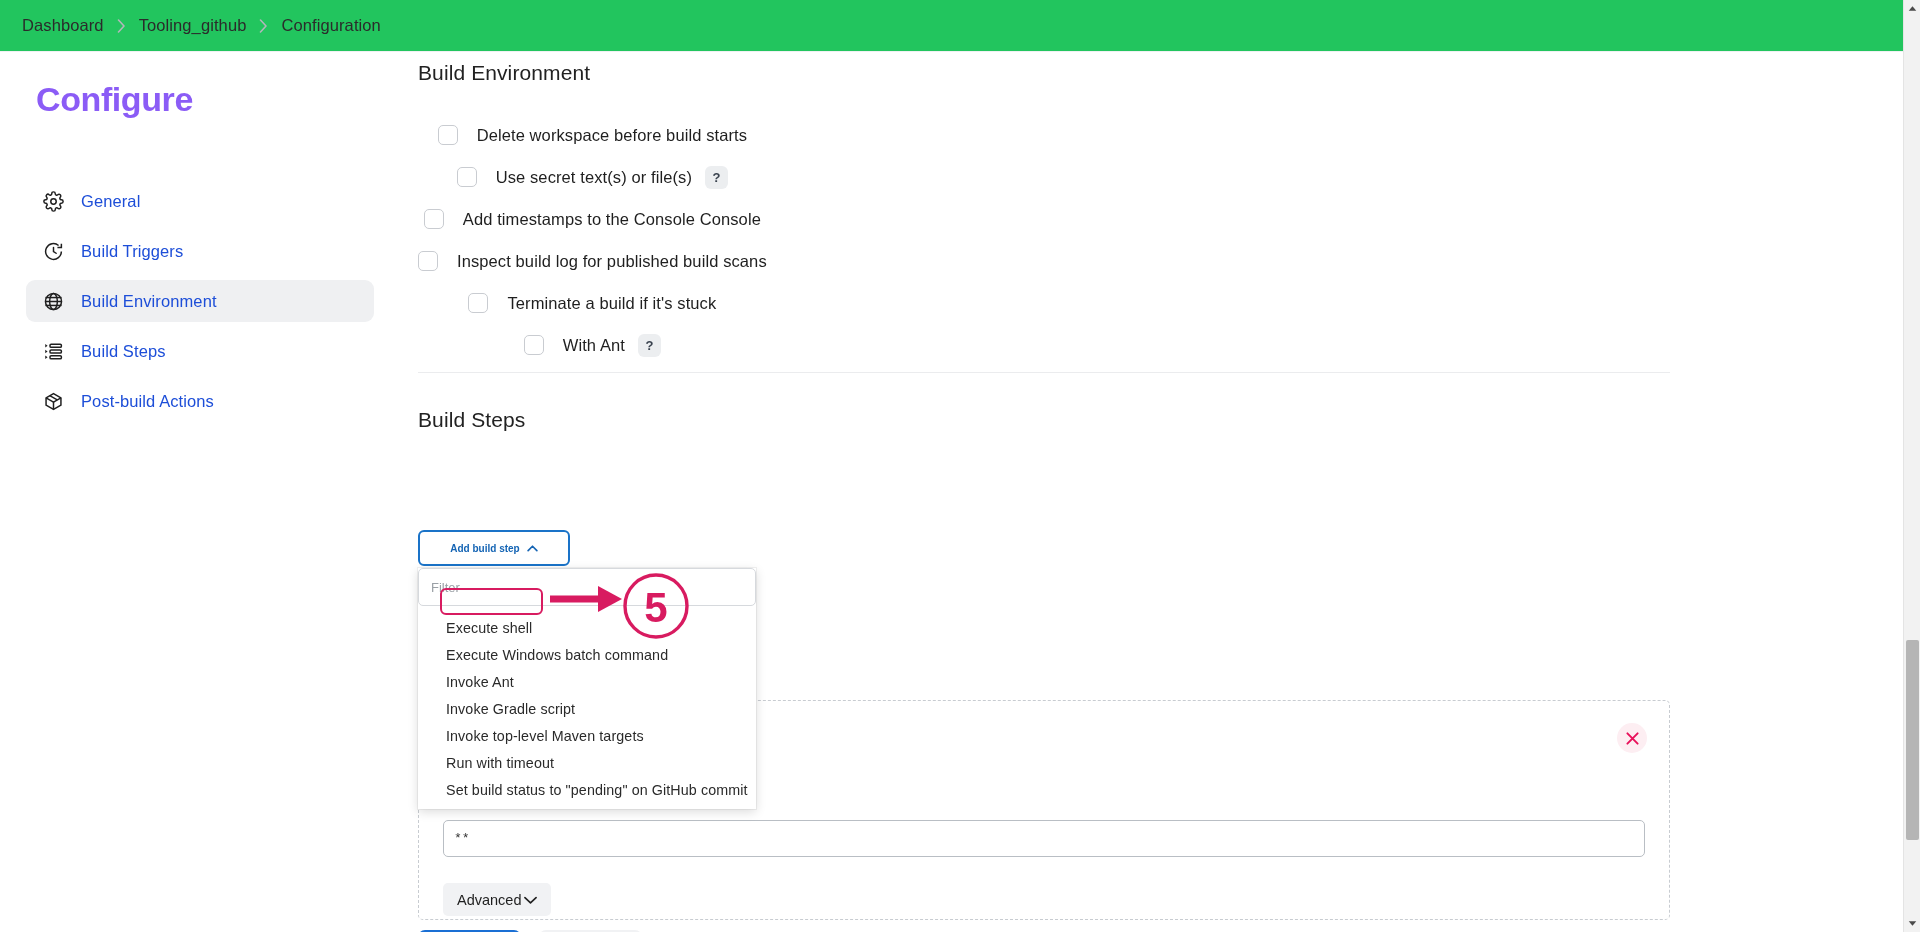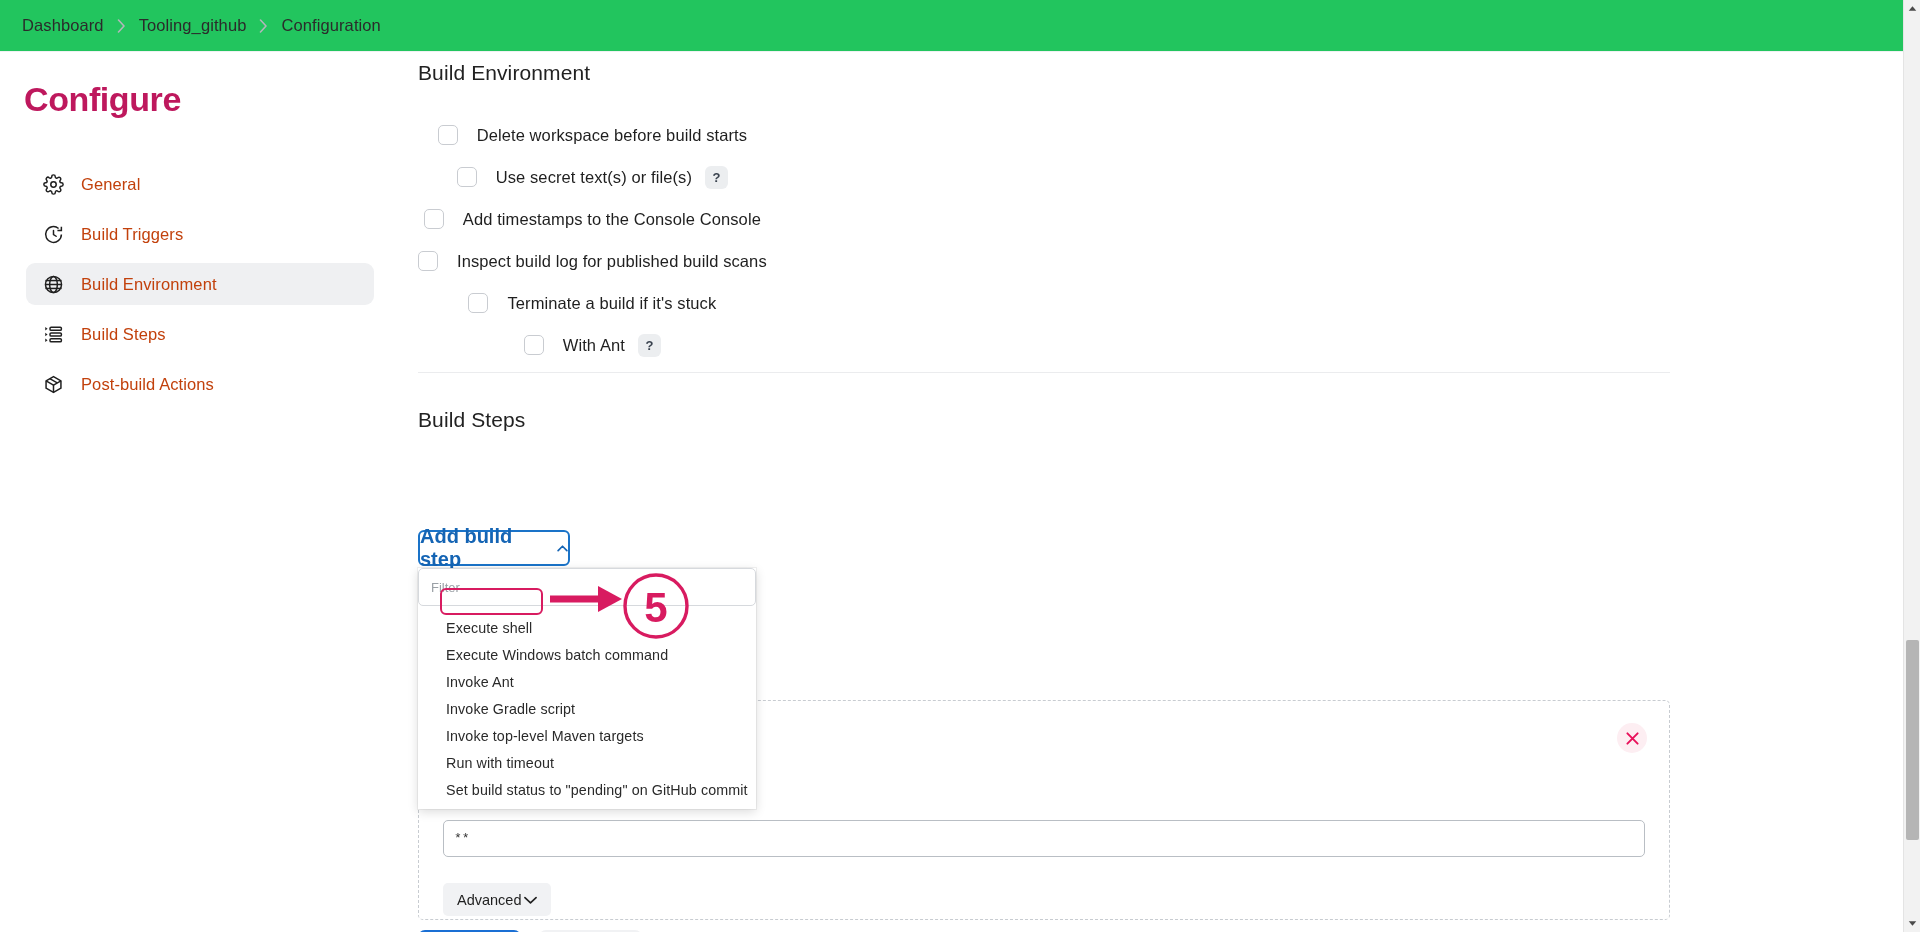--- a/index.html
+++ b/index.html
@@ -30,38 +30,38 @@
   }
   .crumb-sep svg { display: block; }
 
   
   .sidebar {
     position: absolute; left: 0; top: 52px;
     width: 400px; height: 880px; background: #fff;
     padding-top: 28px;
   }
   .configure-title {
-    font-size: 34px; font-weight: bold; color: #be185d;
-    padding-left: 24px; letter-spacing: -.4px;
-    margin-bottom: 44px;
+    font-size: 34px; font-weight: bold; color: #8b5cf6;
+    padding-left: 36px; letter-spacing: -.4px;
+    margin-bottom: 61px;
   }
   .nav-item {
     display: flex; align-items: center;
     height: 42px; margin: 0 26px 8px 26px;
     padding-left: 16px; border-radius: 9px;
     cursor: pointer; color: #1f1f1f;
   }
   .nav-item.active { background: #eff0f2; }
   .nav-icon {
     width: 22px; height: 22px; flex: 0 0 22px;
     margin-right: 17px;
     display: flex; align-items: center; justify-content: center;
   }
   .nav-icon svg { display: block; }
-  .nav-label { font-size: 16.5px; color: #c2410c; letter-spacing: .1px; }
+  .nav-label { font-size: 16.5px; color: #1d4ed8; letter-spacing: .1px; }
 
   
   .main {
     position: absolute; left: 400px; top: 52px;
     width: 1480px; height: 880px;
     padding: 0;
   }
   .section-title {
     font-size: 21px; color: #222; font-weight: normal;
     letter-spacing: .1px;
@@ -93,21 +93,21 @@
     font-size: 13px; font-weight: bold; color: #39424e;
     cursor: pointer;
   }
 
   
   .add-step-btn {
     position: absolute; left: 18px; top: 478px;
     width: 152px; height: 36px;
     border: 2px solid #1a73c8; border-radius: 6px;
     background: #fff; color: #1464b4;
-    font-size: 20px; font-weight: bold;
+    font-size: 10px; font-weight: bold;
     display: flex; align-items: center; justify-content: center;
     gap: 7px; cursor: pointer; z-index: 30;
     font-family: "Liberation Sans", sans-serif;
   }
   .chev-up { display: block; }
 
   
   .dropdown {
     position: absolute; left: 18px; top: 516px;
     width: 338px; z-index: 40;

